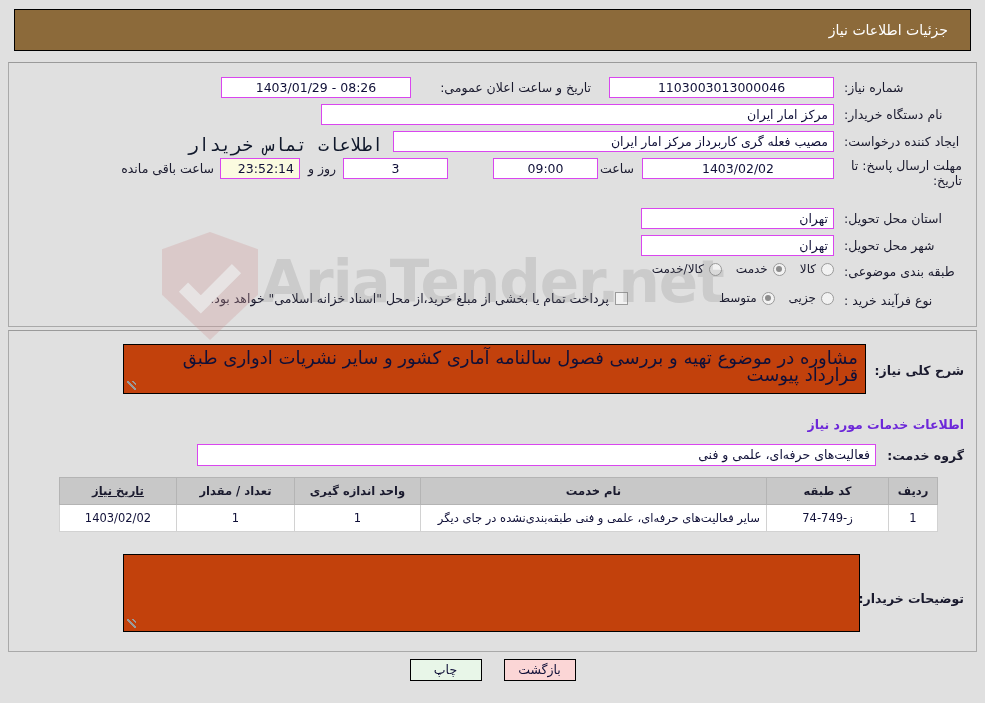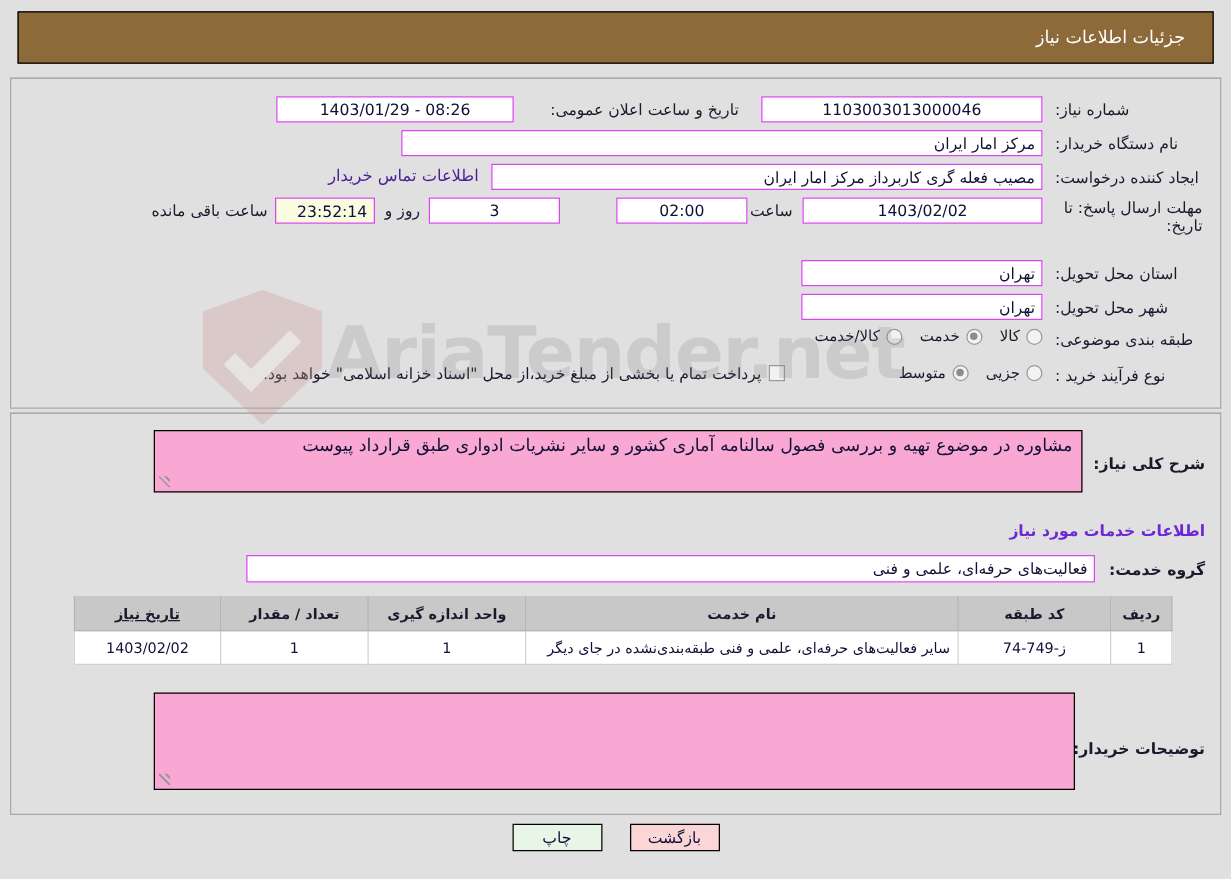--- a/index.html
+++ b/index.html
@@ -112,23 +112,24 @@
     font-size: 12.5px;
     color: #101038;
     padding: 0 5px;
     text-align: center;
     overflow: hidden;
   }
   .fld.right { text-align: right; }
   .fld.khaki { background: #fbfbe0; }
 
   .link {
-    color: #4c1d95;
-    font-size: 13px;
+    color: #0f172a;
+    font-size: 18px;
     cursor: pointer;
+    font-family: Liberation Mono, monospace;
   }
 
   .radio {
     display: inline-block;
     width: 13px;
     height: 13px;
     border-radius: 50%;
     border: 1px solid #9a9a9a;
     background: #f2f2f2;
     box-sizing: border-box;
@@ -152,24 +153,24 @@
     width: 13px;
     height: 13px;
     border: 1px solid #9a9a9a;
     background: #f2f2f2;
     box-sizing: border-box;
     vertical-align: middle;
   }
 
   
   .ta {
-    background: #f9a8d4;
+    background: #c2410c;
     border: 1px solid #000;
     box-sizing: border-box;
-    font-size: 14px;
+    font-size: 18px;
     color: #101038;
     padding: 4px 7px 0 7px;
     text-align: right;
     position: relative;
     overflow: hidden;
     line-height: 17px;
   }
   .ta::after {
     content: "";
     position: absolute;
@@ -273,21 +274,21 @@
     <span class="lbl" style="width:118px;">ایجاد کننده درخواست:</span>
   </div>
   <div class="fld right" style="position:absolute; right:142px; top:68px; width:441px;">مصیب فعله گری کاربرداز مرکز امار ایران</div>
   <a class="link" style="position:absolute; right:593px; top:71px;">اطلاعات تماس خریدار</a>
 
   <div class="row" style="right:14px; top:95px; display:block; width:122px;">
     <span class="lbl" style="white-space:normal; display:block; text-align:right;">مهلت ارسال پاسخ: تا تاریخ:</span>
   </div>
   <div class="fld" style="position:absolute; right:142px; top:95px; width:192px;">1403/02/02</div>
   <span class="lbl" style="position:absolute; right:342px; top:98px;">ساعت</span>
-  <div class="fld" style="position:absolute; right:378px; top:95px; width:105px;">02:00</div>
+  <div class="fld" style="position:absolute; right:378px; top:95px; width:105px;">09:00</div>
   <div class="fld" style="position:absolute; right:528px; top:95px; width:105px;">3</div>
   <span class="lbl" style="position:absolute; right:640px; top:98px;">روز و</span>
   <div class="fld khaki" style="position:absolute; right:676px; top:95px; width:80px;padding-left:28px;">23:52:14</div>
   <span class="lbl" style="position:absolute; right:762px; top:98px;">ساعت باقی مانده</span>
 
   <div class="row" style="right:14px; top:148px;">
     <span class="lbl" style="width:118px;">استان محل تحویل:</span>
   </div>
   <div class="fld right" style="position:absolute; right:142px; top:145px; width:193px;">تهران</div>
 

